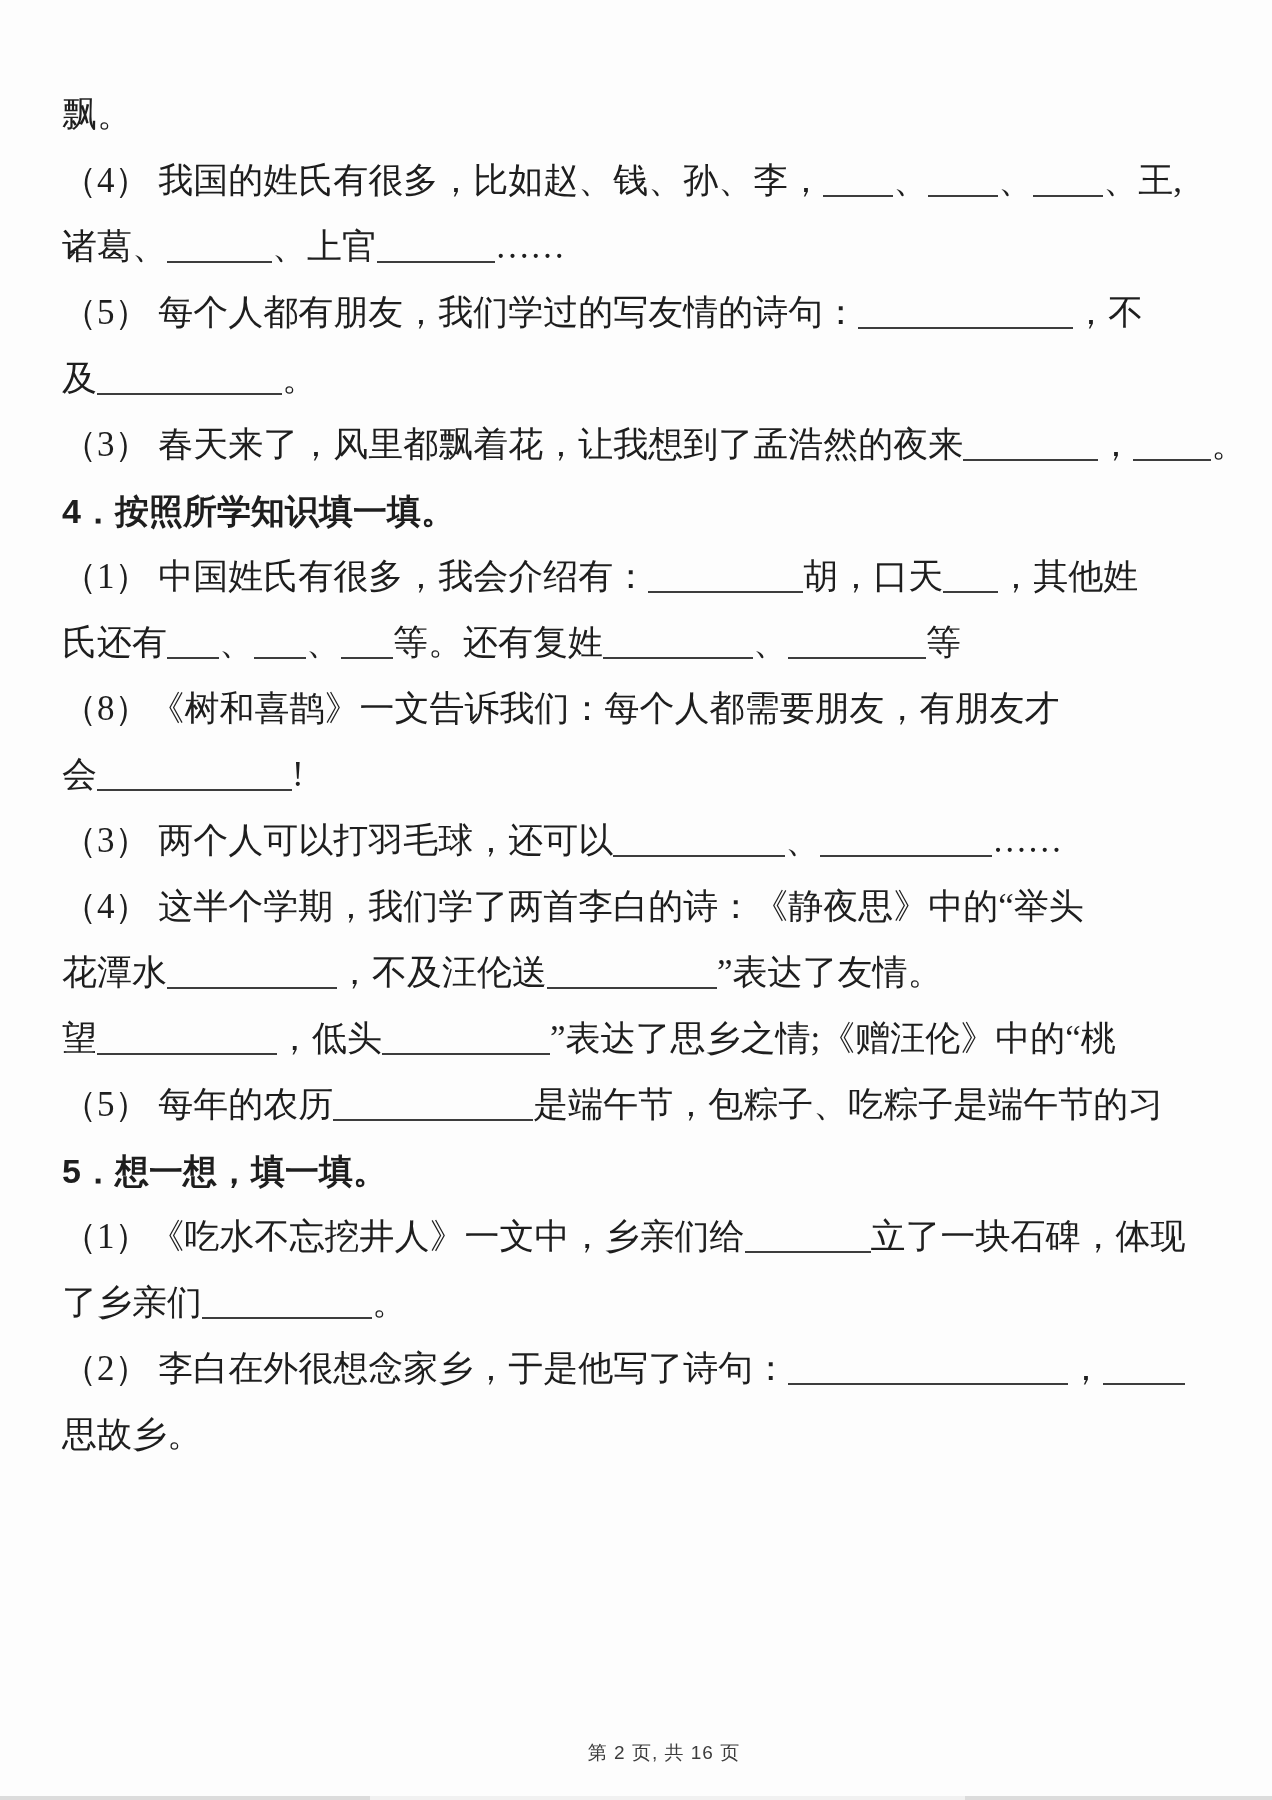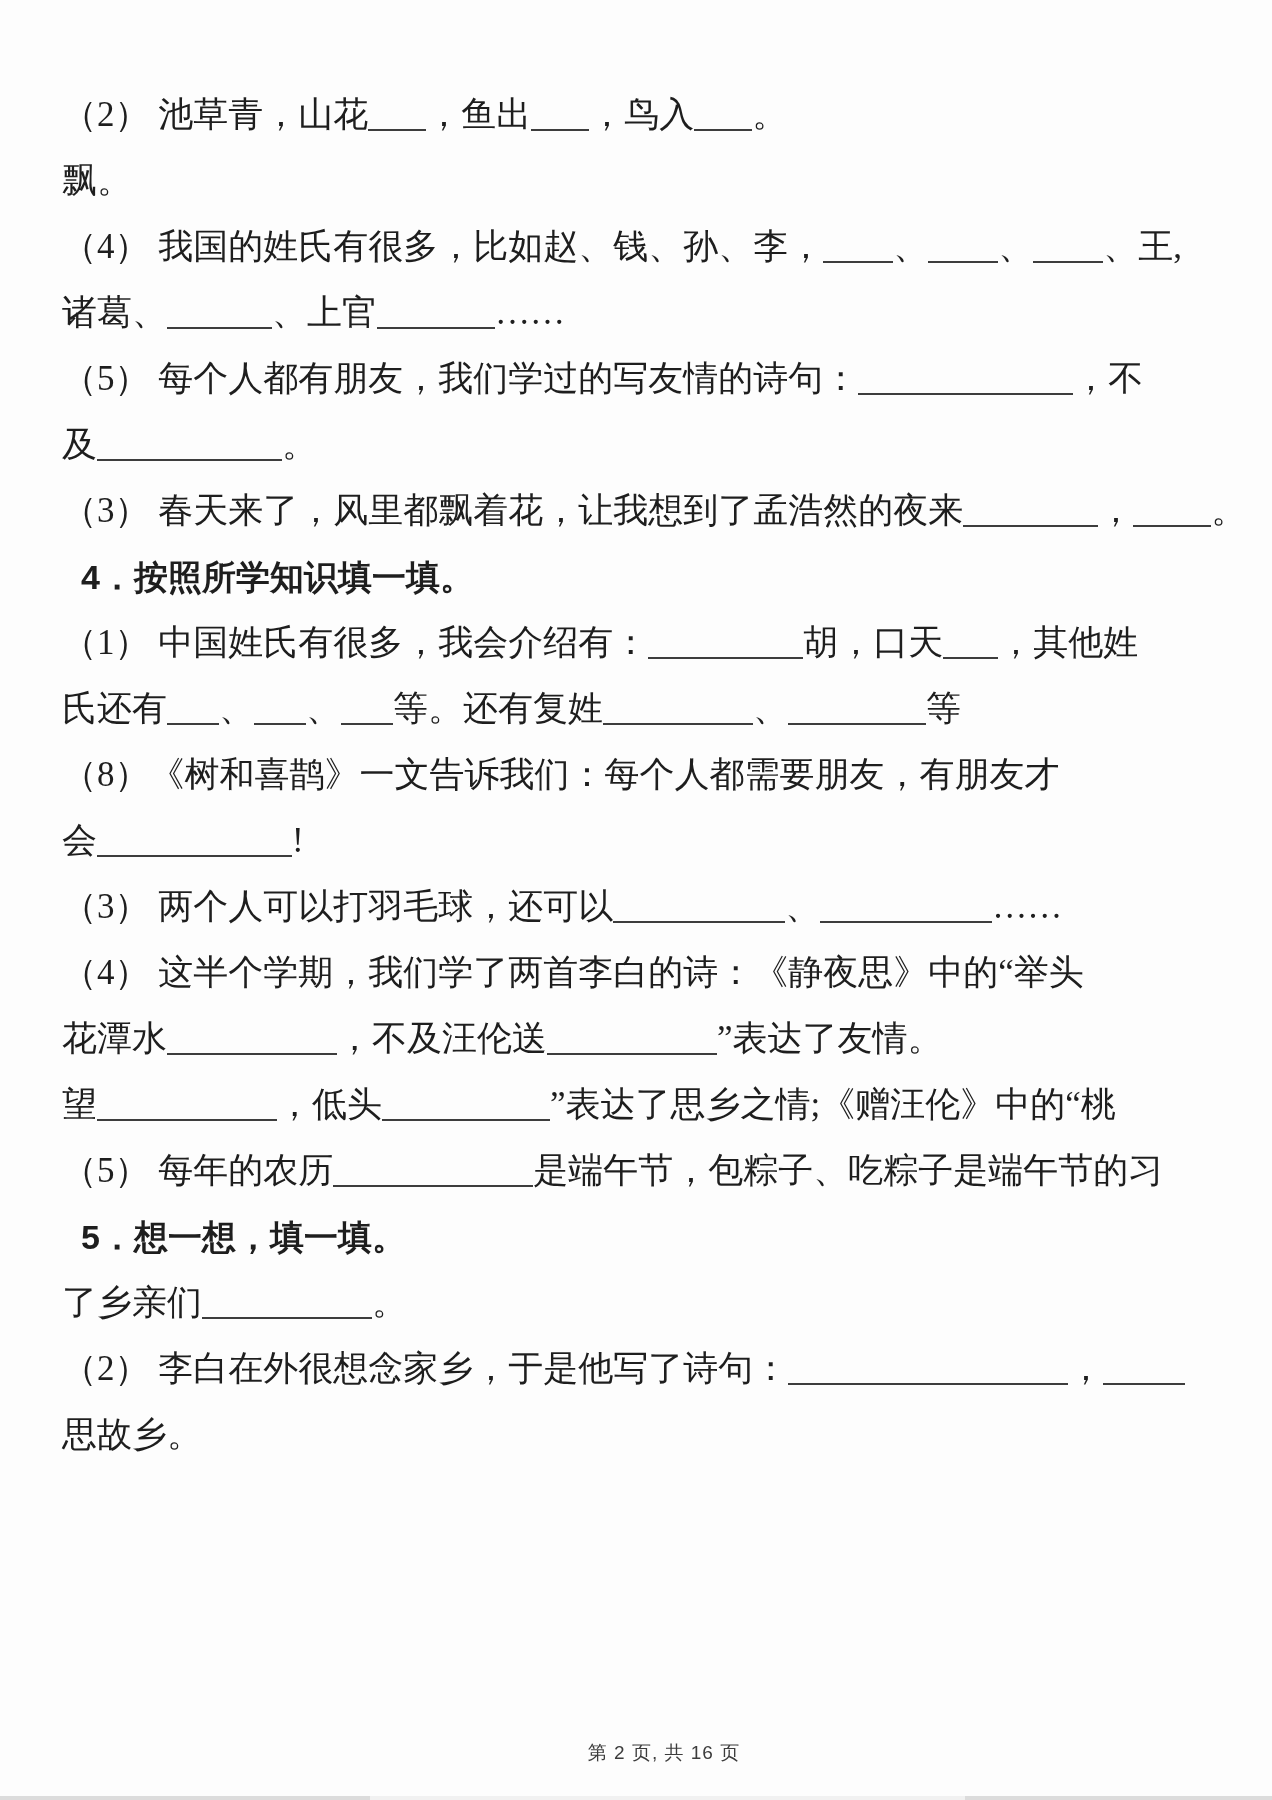--- a/index.html
+++ b/index.html
@@ -25,21 +25,20 @@
   .line {
     height: 66px;
     line-height: 44px;
     font-size: 35px;
     white-space: nowrap;
   }
   .line.header {
     font-weight: 700;
     font-family: "Liberation Sans", "DejaVu Sans", sans-serif;
     font-size: 34px;
-    margin-left: 19px;
   }
   .seg {
     display: inline;
   }
   .blank {
     display: inline-block;
     height: 30px;
     border-bottom: 2px solid #3d3d3d;
     vertical-align: -5px;
   }
@@ -65,38 +64,38 @@
   }
   .bottom-sep .seg-l { width: 370px; background: #dcdcdc; }
   .bottom-sep .seg-m { flex: 1;      background: #f1f1f1; }
   .bottom-sep .seg-r { width: 307px; background: #dcdcdc; }
 </style>
 </head>
 <body>
 
 <div class="page">
   <div class="content" id="content">
-      <div class="line"><span class="seg">（2） 池草青，山花</span><span class="blank" style="width: 58px;"></span><span class="seg">，鱼出</span><span class="blank" style="width: 58px;"></span><span class="seg">，鸟入</span><span class="blank" style="width: 58px;"></span><span class="seg">。</span></div>
       <div class="line"><span class="seg">飘。</span></div>
       <div class="line"><span class="seg">（4） 我国的姓氏有很多，比如赵、钱、孙、李，</span><span class="blank" style="width: 70px;"></span><span class="seg">、</span><span class="blank" style="width: 70px;"></span><span class="seg">、</span><span class="blank" style="width: 70px;"></span><span class="seg">、王,</span></div>
       <div class="line"><span class="seg">诸葛、</span><span class="blank" style="width: 105px;"></span><span class="seg">、上官</span><span class="blank" style="width: 118px;"></span><span class="seg">……</span></div>
       <div class="line"><span class="seg">（5） 每个人都有朋友，我们学过的写友情的诗句：</span><span class="blank" style="width: 215px;"></span><span class="seg">，不</span></div>
       <div class="line"><span class="seg">及</span><span class="blank" style="width: 185px;"></span><span class="seg">。</span></div>
       <div class="line"><span class="seg">（3） 春天来了，风里都飘着花，让我想到了孟浩然的夜来</span><span class="blank" style="width: 135px;"></span><span class="seg">，</span><span class="blank" style="width: 78px;"></span><span class="seg">。</span></div>
       <div class="line header"><span class="seg">4．按照所学知识填一填。</span></div>
       <div class="line"><span class="seg">（1） 中国姓氏有很多，我会介绍有：</span><span class="blank" style="width: 155px;"></span><span class="seg">胡，口天</span><span class="blank" style="width: 55px;"></span><span class="seg">，其他姓</span></div>
       <div class="line"><span class="seg">氏还有</span><span class="blank" style="width: 52px;"></span><span class="seg">、</span><span class="blank" style="width: 52px;"></span><span class="seg">、</span><span class="blank" style="width: 52px;"></span><span class="seg">等。还有复姓</span><span class="blank" style="width: 150px;"></span><span class="seg">、</span><span class="blank" style="width: 138px;"></span><span class="seg">等</span></div>
       <div class="line"><span class="seg">（8）《树和喜鹊》一文告诉我们：每个人都需要朋友，有朋友才</span></div>
       <div class="line"><span class="seg">会</span><span class="blank" style="width: 195px;"></span><span class="seg">!</span></div>
       <div class="line"><span class="seg">（3） 两个人可以打羽毛球，还可以</span><span class="blank" style="width: 172px;"></span><span class="seg">、</span><span class="blank" style="width: 172px;"></span><span class="seg">……</span></div>
       <div class="line"><span class="seg">（4） 这半个学期，我们学了两首李白的诗：《静夜思》中的“举头</span></div>
       <div class="line"><span class="seg">花潭水</span><span class="blank" style="width: 170px;"></span><span class="seg">，不及汪伦送</span><span class="blank" style="width: 170px;"></span><span class="seg">”表达了友情。</span></div>
       <div class="line"><span class="seg">望</span><span class="blank" style="width: 180px;"></span><span class="seg">，低头</span><span class="blank" style="width: 168px;"></span><span class="seg">”表达了思乡之情;《赠汪伦》中的“桃</span></div>
       <div class="line"><span class="seg">（5） 每年的农历</span><span class="blank" style="width: 200px;"></span><span class="seg">是端午节，包粽子、吃粽子是端午节的习</span></div>
       <div class="line header"><span class="seg">5．想一想，填一填。</span></div>
+      <div class="line"><span class="seg">（1）《吃水不忘挖井人》一文中，乡亲们给</span><span class="blank" style="width: 126px;"></span><span class="seg">立了一块石碑，体现</span></div>
       <div class="line"><span class="seg">了乡亲们</span><span class="blank" style="width: 170px;"></span><span class="seg">。</span></div>
       <div class="line"><span class="seg">（2） 李白在外很想念家乡，于是他写了诗句：</span><span class="blank" style="width: 280px;"></span><span class="seg">，</span><span class="blank" style="width: 82px;"></span></div>
       <div class="line"><span class="seg">思故乡。</span></div>
     </div>
   <div class="footer">第 2 页, 共 16 页</div>
   <div class="bottom-sep">
     <span class="seg-l"></span>
     <span class="seg-m"></span>
     <span class="seg-r"></span>
   </div>

